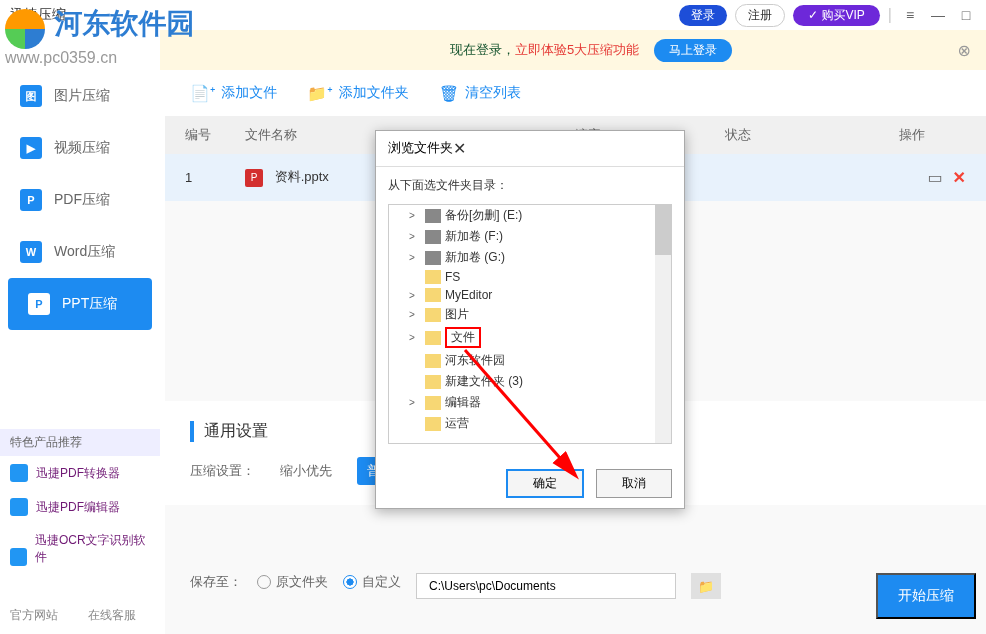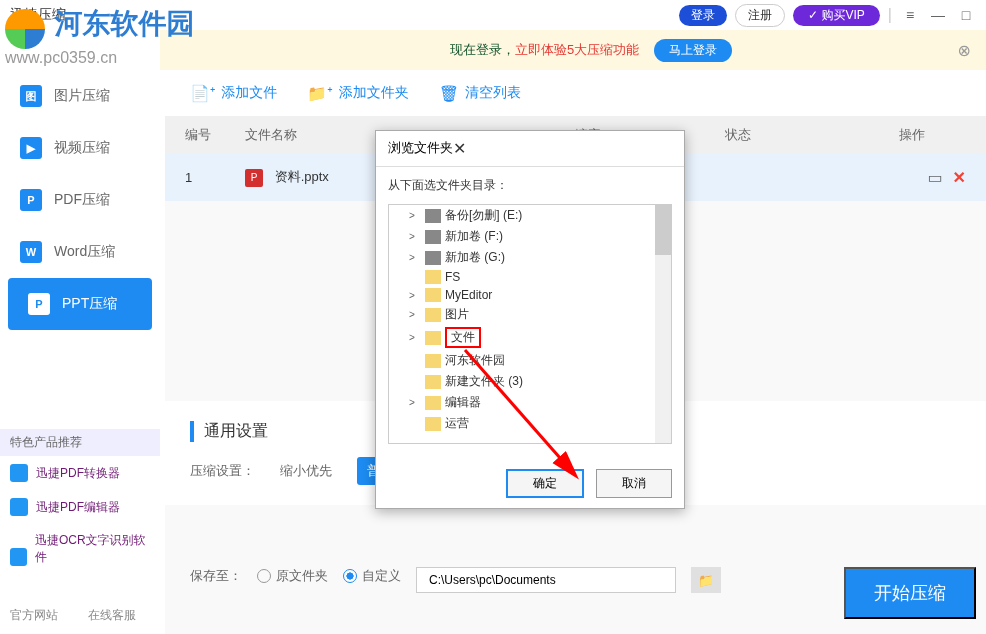--- a/index.html
+++ b/index.html
@@ -63,21 +63,21 @@
     .section-title { font-size: 16px; color: #333; border-left: 4px solid #1d8bf1; padding-left: 10px; margin-bottom: 15px; }
     .setting-row { display: flex; align-items: center; gap: 25px; font-size: 13px; color: #666; }
     .btn-normal { background: #1d8bf1; color: #fff; padding: 5px 10px; border-radius: 3px; font-size: 13px; }
     
     .save-section { position: absolute; bottom: 15px; left: 25px; right: 10px; display: flex; align-items: flex-start; gap: 15px; font-size: 13px; color: #666; }
     .radio-group { display: flex; align-items: center; gap: 5px; }
     .radio-dot { width: 14px; height: 14px; border: 1px solid #999; border-radius: 50%; display: inline-block; }
     .radio-dot.checked { background: radial-gradient(circle, #1d8bf1 40%, #fff 45%); border-color: #1d8bf1; }
     .path-input { flex: 1; border: 1px solid #ccc; padding: 5px 12px; font-size: 12px; max-width: 260px; }
     .folder-btn { width: 30px; height: 26px; background: #e0e0e0; display: flex; align-items: center; justify-content: center; }
-    .btn-start { background: #1d8bf1; color: #fff; padding: 12px 28px; font-size: 18px; margin-left: auto; }
+    .btn-start { background: #1d8bf1; color: #fff; padding: 12px 20px; font-size: 14px; margin-left: auto; }
     
     .dialog { position: absolute; top: 130px; left: 375px; width: 310px; background: #fff; border: 1px solid #aaa; box-shadow: 0 3px 12px rgba(0,0,0,0.3); z-index: 500; }
     .dialog-header { display: flex; justify-content: flex-start; padding: 8px 12px; font-size: 13px; border-bottom: 1px solid #ddd; }
     .dialog-close { font-size: 16px; color: #333; }
     .dialog-subtitle { padding: 10px 12px; font-size: 12px; color: #333; }
     .tree { border: 1px solid #ccc; margin: 0 12px 15px; height: 240px; overflow-y: auto; font-size: 12px; position: relative; }
     .tree-item { display: flex; align-items: center; gap: 4px; padding: 2px 0; color: #333; }
     .tree-arrow { width: 12px; color: #666; font-size: 10px; }
     .tree-icon { width: 16px; height: 14px; display: inline-block; }
     .tree-icon.drive { background: #888; }

